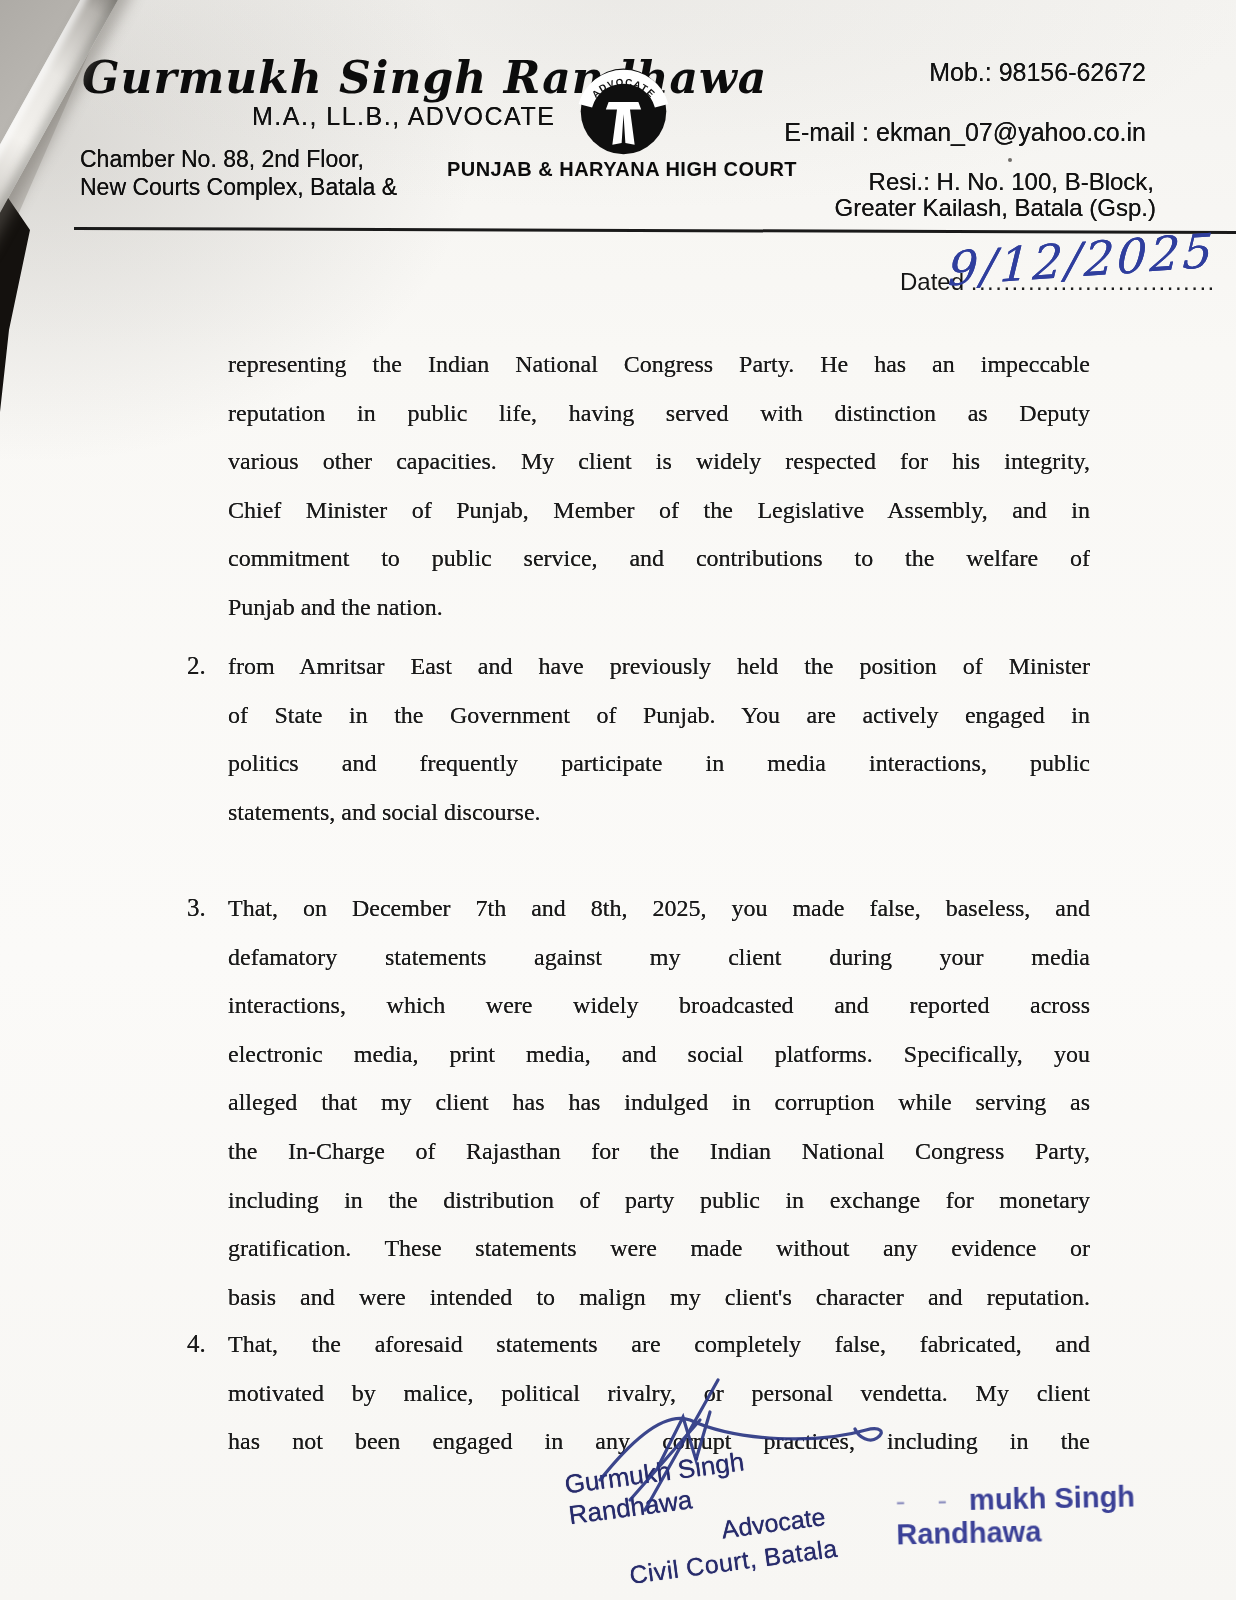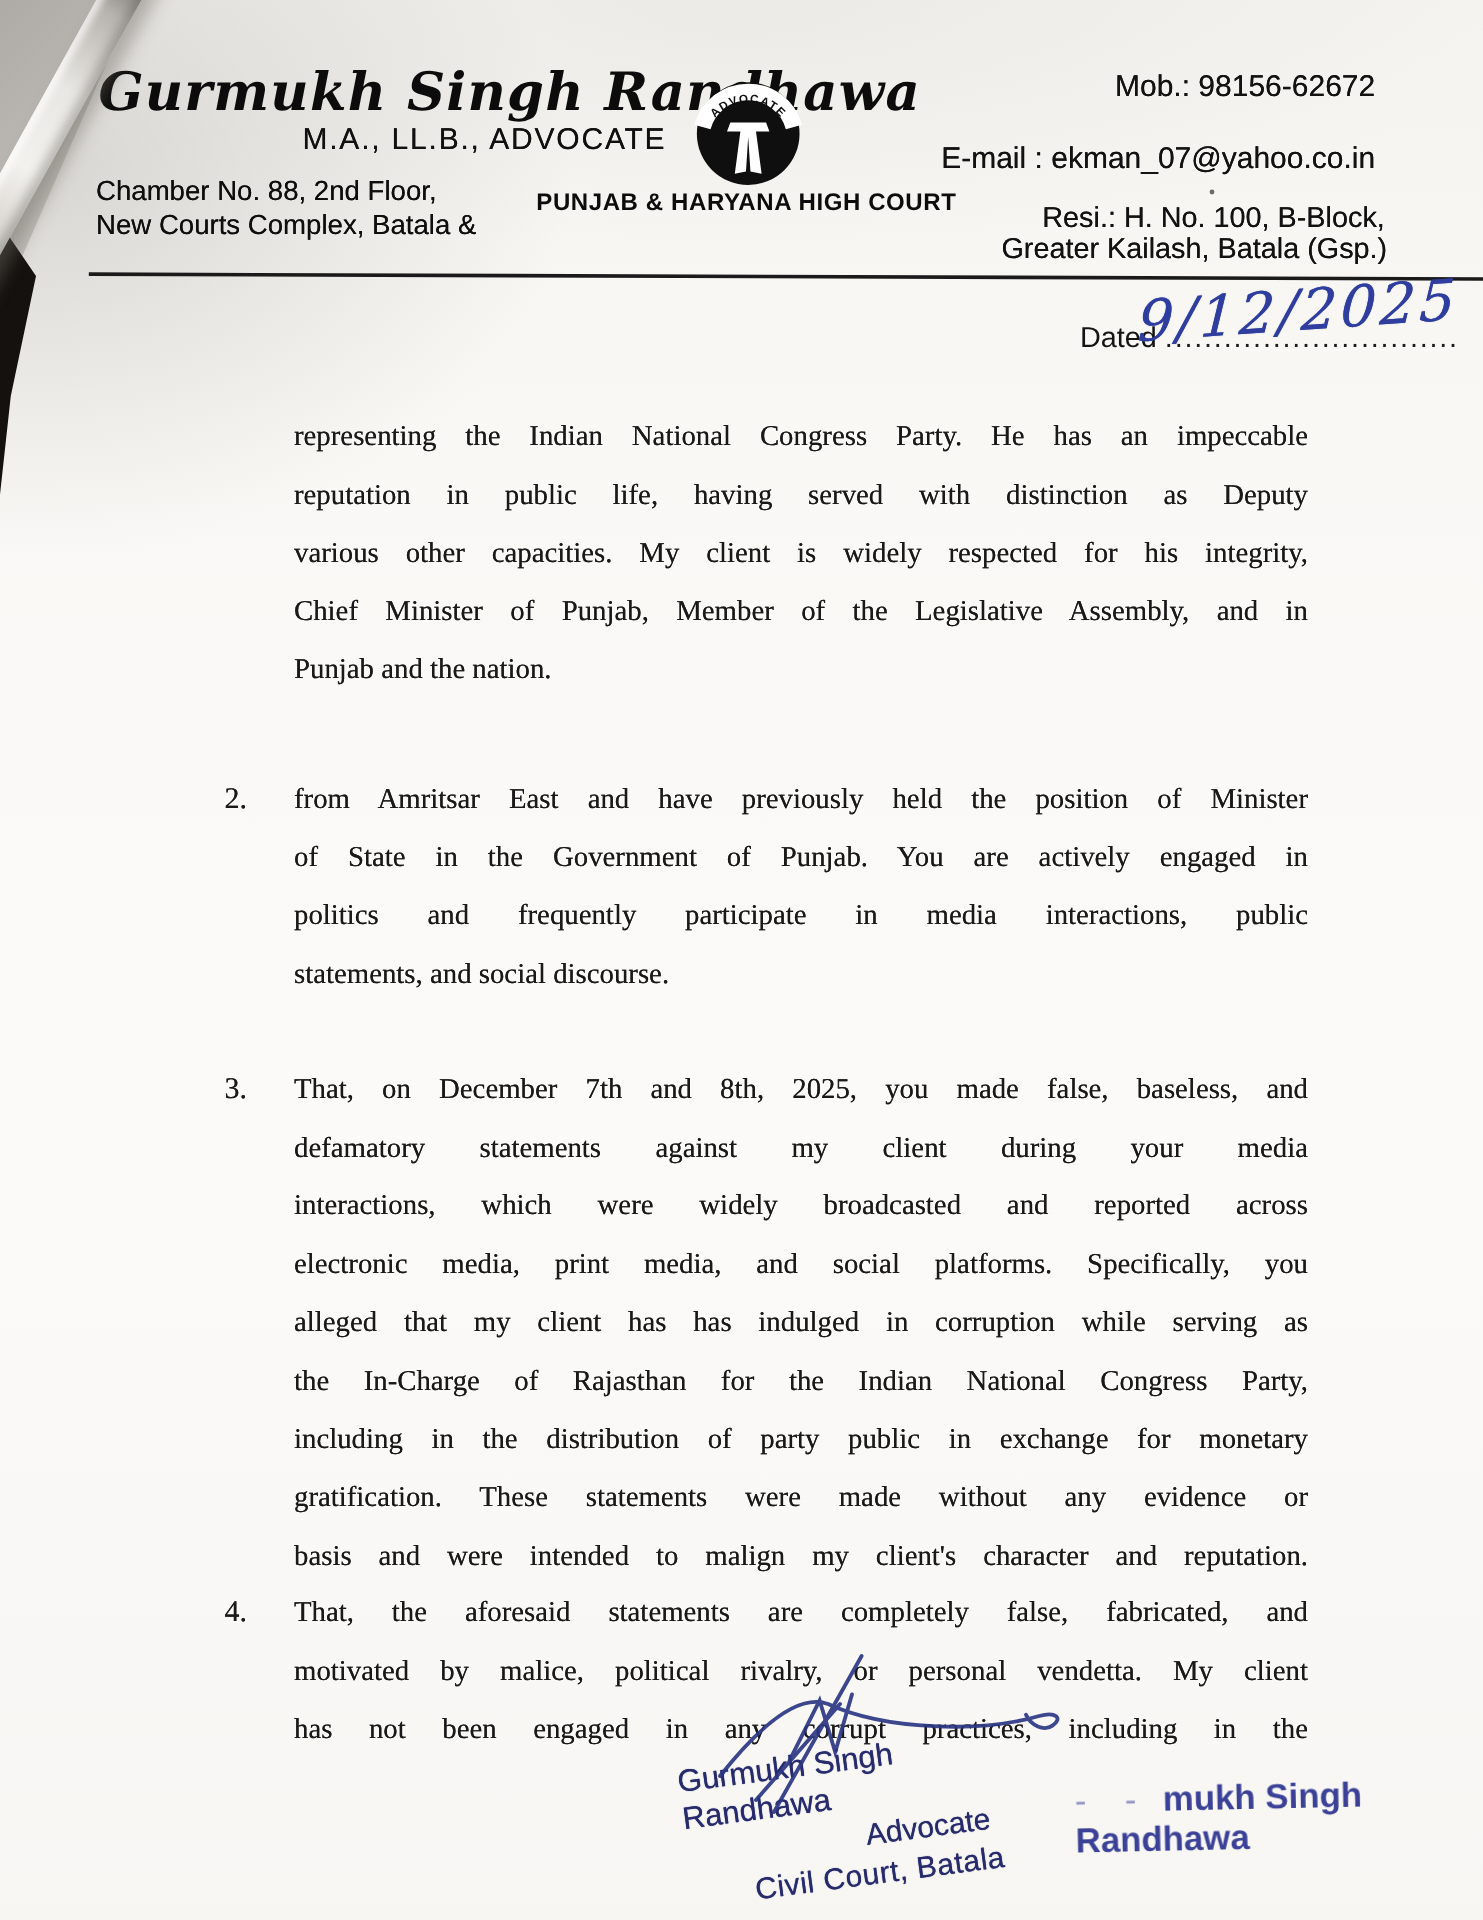--- a/index.html
+++ b/index.html
@@ -41,21 +41,21 @@
   .refno{position:absolute;left:80px;top:262px;font-size:24px;color:#141414;}
   .dated{position:absolute;left:900px;top:268px;font-size:24px;color:#141414;}
   .dots{letter-spacing:1.5px;color:#1d1d1d;}
   .hand-date{position:absolute;left:948px;top:232px;font-family:"DejaVu Serif",serif;
     font-style:italic;font-size:47px;letter-spacing:3px;color:#2f3e9e;
     transform:rotate(-4deg) skewX(-7deg);text-shadow:0 0 .6px #2f3e9e;}
   
   .para{position:absolute;left:228px;width:862px;font-family:"Liberation Serif",serif;
     font-size:24px;color:#191919;text-shadow:0 0 .35px #333;}
   .pnum{position:absolute;left:-41px;top:0;line-height:48.6px;font-size:25px;}
-  .jl{height:48.6px;line-height:48.6px;overflow:hidden;text-align:justify;margin-left:17px;}
+  .jl{height:48.6px;line-height:48.6px;overflow:hidden;text-align:justify;}
   .jl::after{content:"";display:inline-block;width:100%;height:0;}
   .jl.left{text-align:left;}
   .jl.left::after{content:none;}
   .p1{top:340px}.p2{top:642px}.p3{top:884px}.p4{top:1320px}
   
   .stamp{position:absolute;left:570px;top:1452px;width:264px;transform:rotate(-7.5deg);
     color:#272b6b;text-shadow:0 0 .7px #272b6b;}
   .stamp .s1{font-size:26px;}
   .stamp .s2{font-size:25px;text-align:right;padding-right:10px;margin-top:4px;}
   .stamp .s3{font-size:25px;text-align:right;padding-right:2px;margin-top:4px;letter-spacing:.5px;}
@@ -105,20 +105,21 @@
 
   <div class="dated"><span>Dated </span><span class="dots">..............................</span></div>
   <div class="hand-date">9/12/2025</div>
 
   <main>
     <section class="para p1">
       <div class="jl">representing the Indian National Congress Party. He has an impeccable</div>
       <div class="jl">reputation in public life, having served with distinction as Deputy</div>
       <div class="jl">various other capacities. My client is widely respected for his integrity,</div>
       <div class="jl">Chief Minister of Punjab, Member of the Legislative Assembly, and in</div>
+      <div class="jl">commitment to public service, and contributions to the welfare of</div>
       <div class="jl left">Punjab and the nation.</div>
     </section>
 
     <section class="para p2">
       <span class="pnum">2.</span>
       <div class="jl">from Amritsar East and have previously held the position of Minister</div>
       <div class="jl">of State in the Government of Punjab. You are actively engaged in</div>
       <div class="jl">politics and frequently participate in media interactions, public</div>
       <div class="jl left">statements, and social discourse.</div>
     </section>

